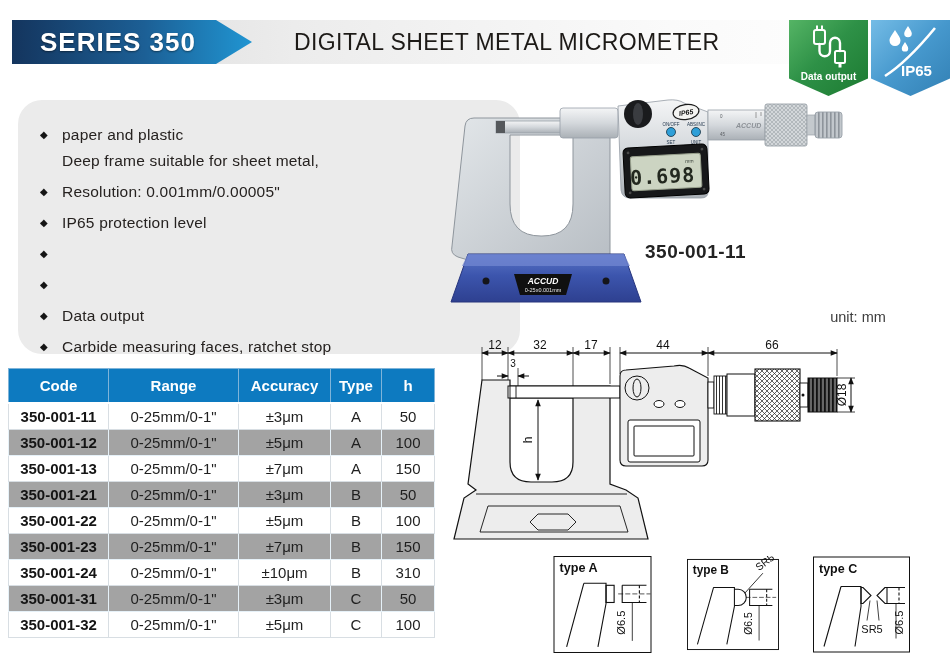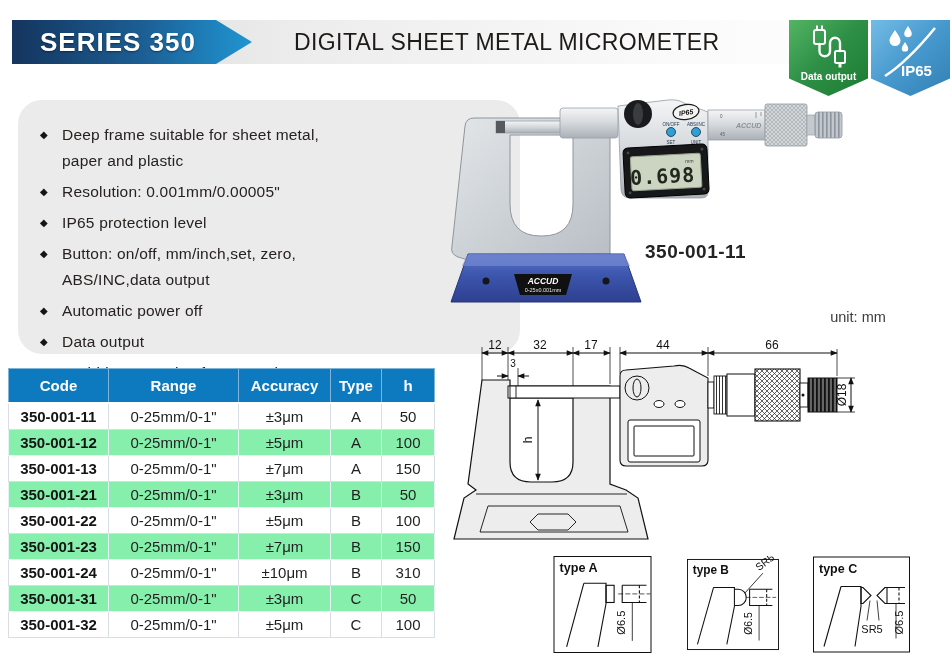--- a/index.html
+++ b/index.html
@@ -46,21 +46,21 @@
 
   
   .type-box{position:absolute;top:556px;}
   .type-a{left:553px;} .type-b{left:687px;} .type-c{left:813px;}
 
   
   table.spec{position:absolute;left:8px;top:368px;width:426px;border-collapse:collapse;table-layout:fixed;padding-left:36px;}
   table.spec th{background:#0d7ac0;color:#fff;font-size:15px;font-weight:bold;height:31px;
     border:1px solid #7fb4d9;border-bottom:2px solid #ffffff;}
   table.spec td{font-size:15px;height:25px;text-align:center;border:1px solid #d8dee3;color:#1f1f1f;padding:0;}
-  table.spec tr.alt td{background:#86efac;border:1px solid #e6f1f8;}
+  table.spec tr.alt td{background:#a3a3a3;border:1px solid #e6f1f8;}
   table.spec td.code{font-weight:bold;color:#141414;}
   col.c1{width:100px;} col.c2{width:130px;} col.c3{width:92px;} col.c4{width:51px;} col.c5{width:53px;}
 
   svg text{font-family:"Liberation Sans",sans-serif;}
   .lcd{font-family:"DejaVu Sans Mono",monospace;}
 </style>
 </head>
 <body>
 
 <div id="page">
@@ -90,48 +90,41 @@
       <path d="M4,54 Q26,40 54,6" fill="none" stroke="#fff" stroke-width="2.6"></path>
     </svg>
     <div class="blabel">IP65</div>
   </div>
 
   <div class="features">
     <div id="feature-list">
         <div class="feature-item">
           <span class="bullet">◆</span>
           <div class="feature-lines">
+            <div>paper and plastic</div>
             <div>Deep frame suitable for sheet metal,</div>
-            <div>paper and plastic</div>
           </div>
         </div>
         <div class="feature-item">
           <span class="bullet">◆</span>
           <div class="feature-lines">
             <div>Resolution: 0.001mm/0.00005"</div>
           </div>
         </div>
         <div class="feature-item">
           <span class="bullet">◆</span>
           <div class="feature-lines">
             <div>IP65 protection level</div>
           </div>
         </div>
         <div class="feature-item">
           <span class="bullet">◆</span>
-          <div class="feature-lines">
-            <div>Button: on/off, mm/inch,set, zero,</div>
-            <div>ABS/INC,data output</div>
-          </div>
-        </div>
-        <div class="feature-item">
-          <span class="bullet">◆</span>
-          <div class="feature-lines">
-            <div>Automatic power off</div>
-          </div>
+        </div>
+        <div class="feature-item">
+          <span class="bullet">◆</span>
         </div>
         <div class="feature-item">
           <span class="bullet">◆</span>
           <div class="feature-lines">
             <div>Data output</div>
           </div>
         </div>
         <div class="feature-item">
           <span class="bullet">◆</span>
           <div class="feature-lines">

